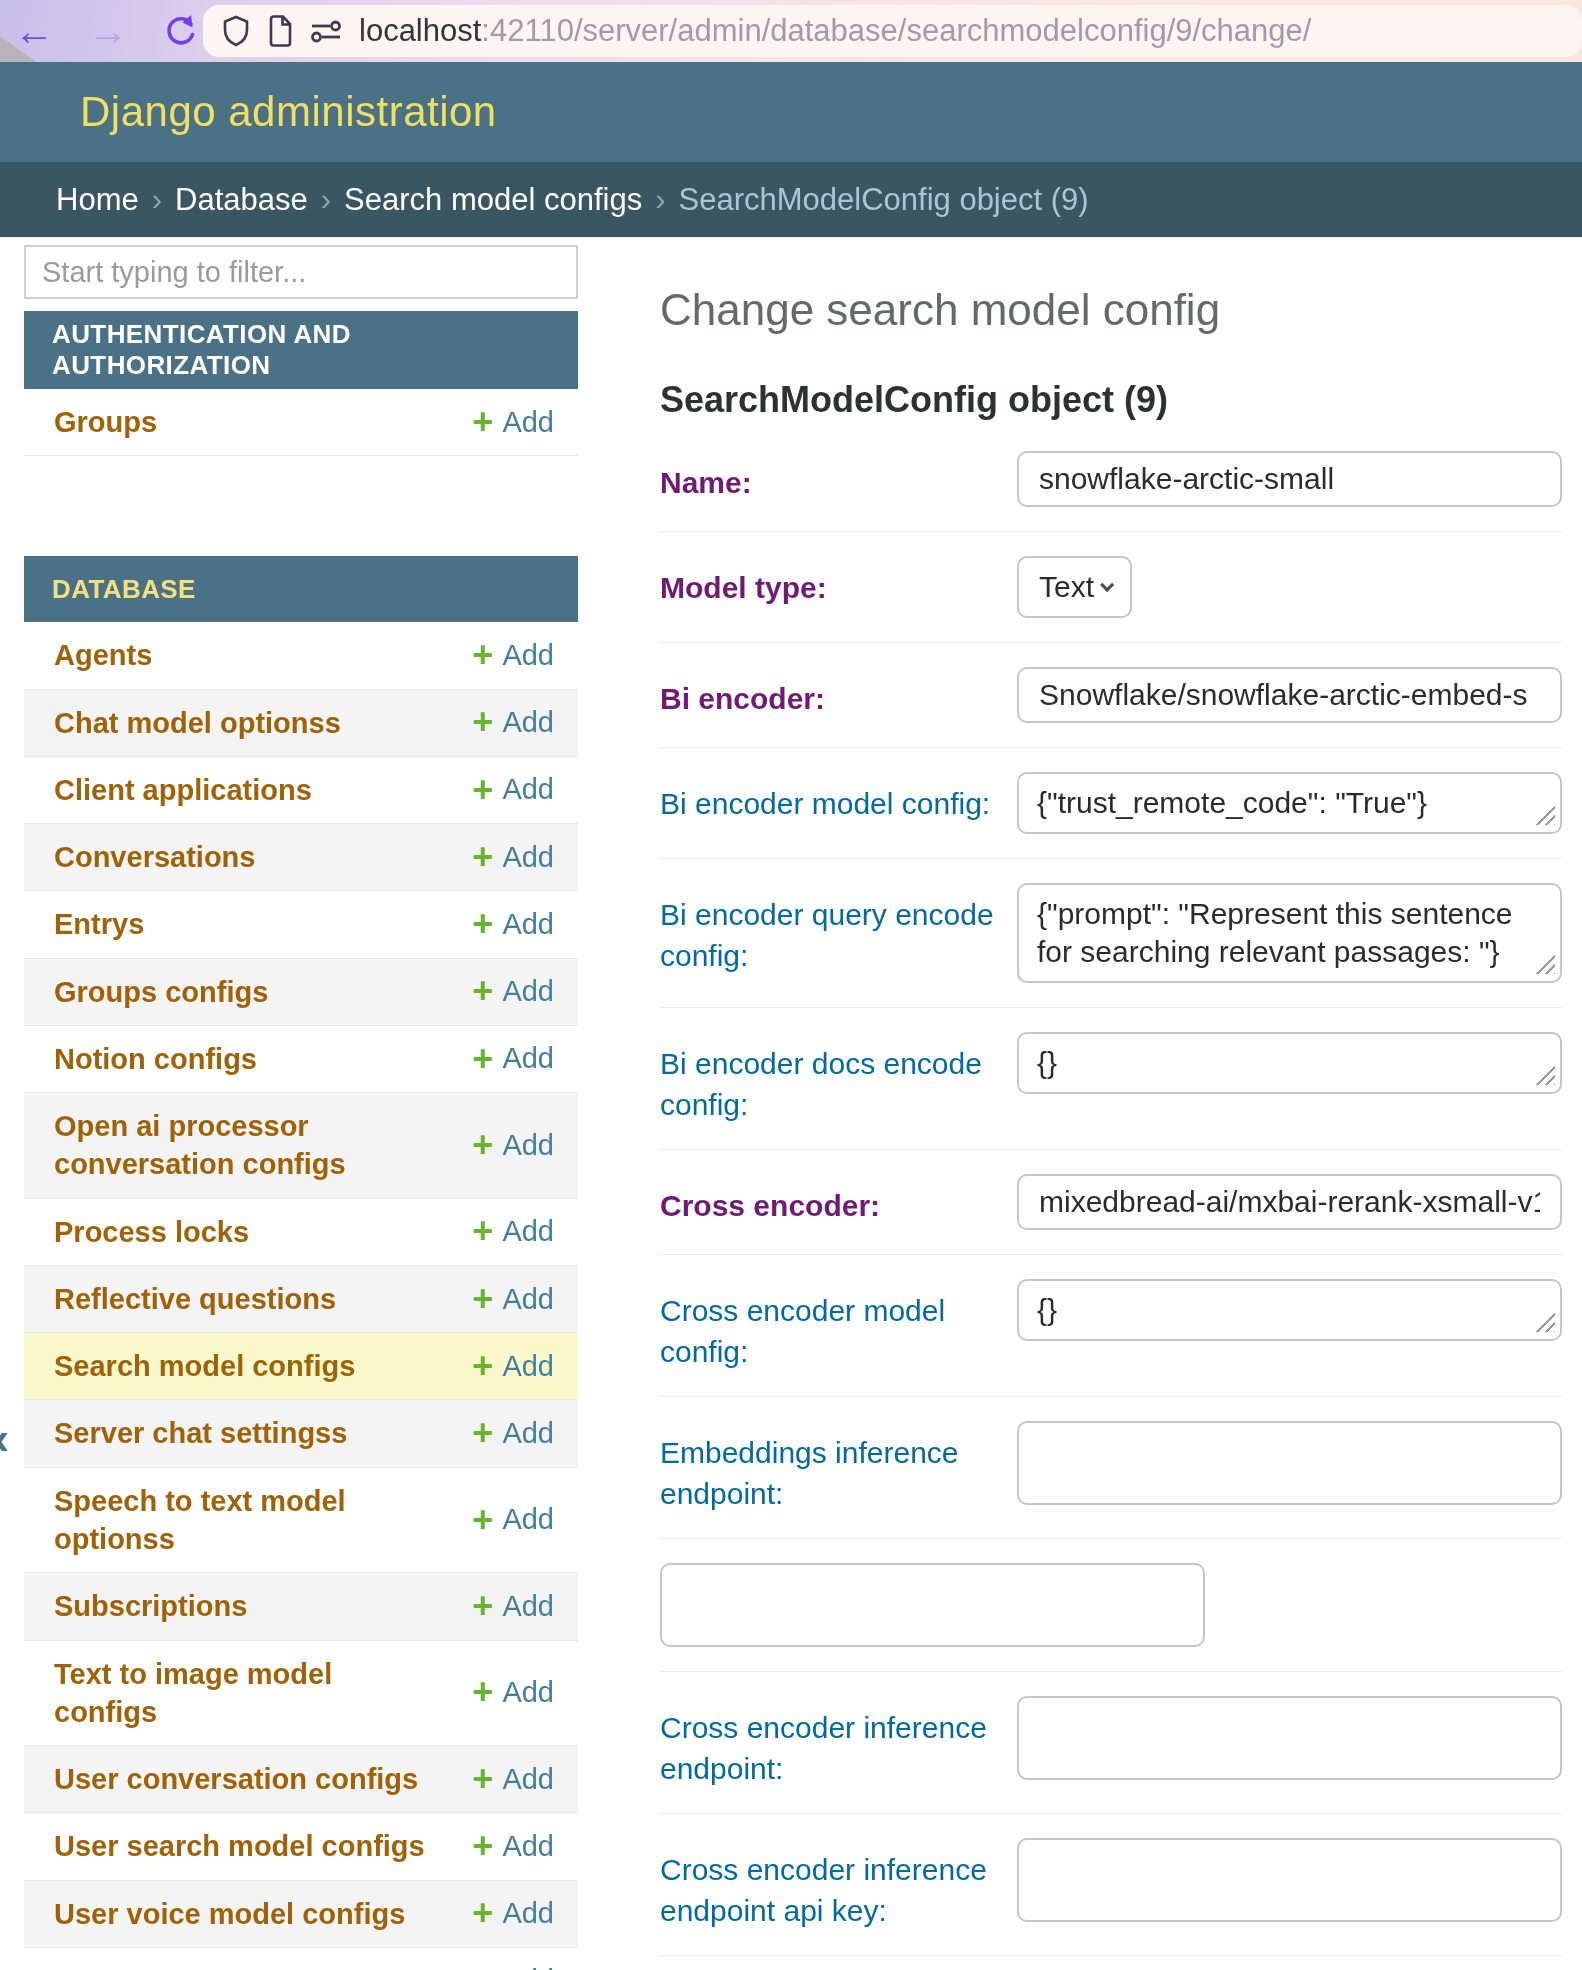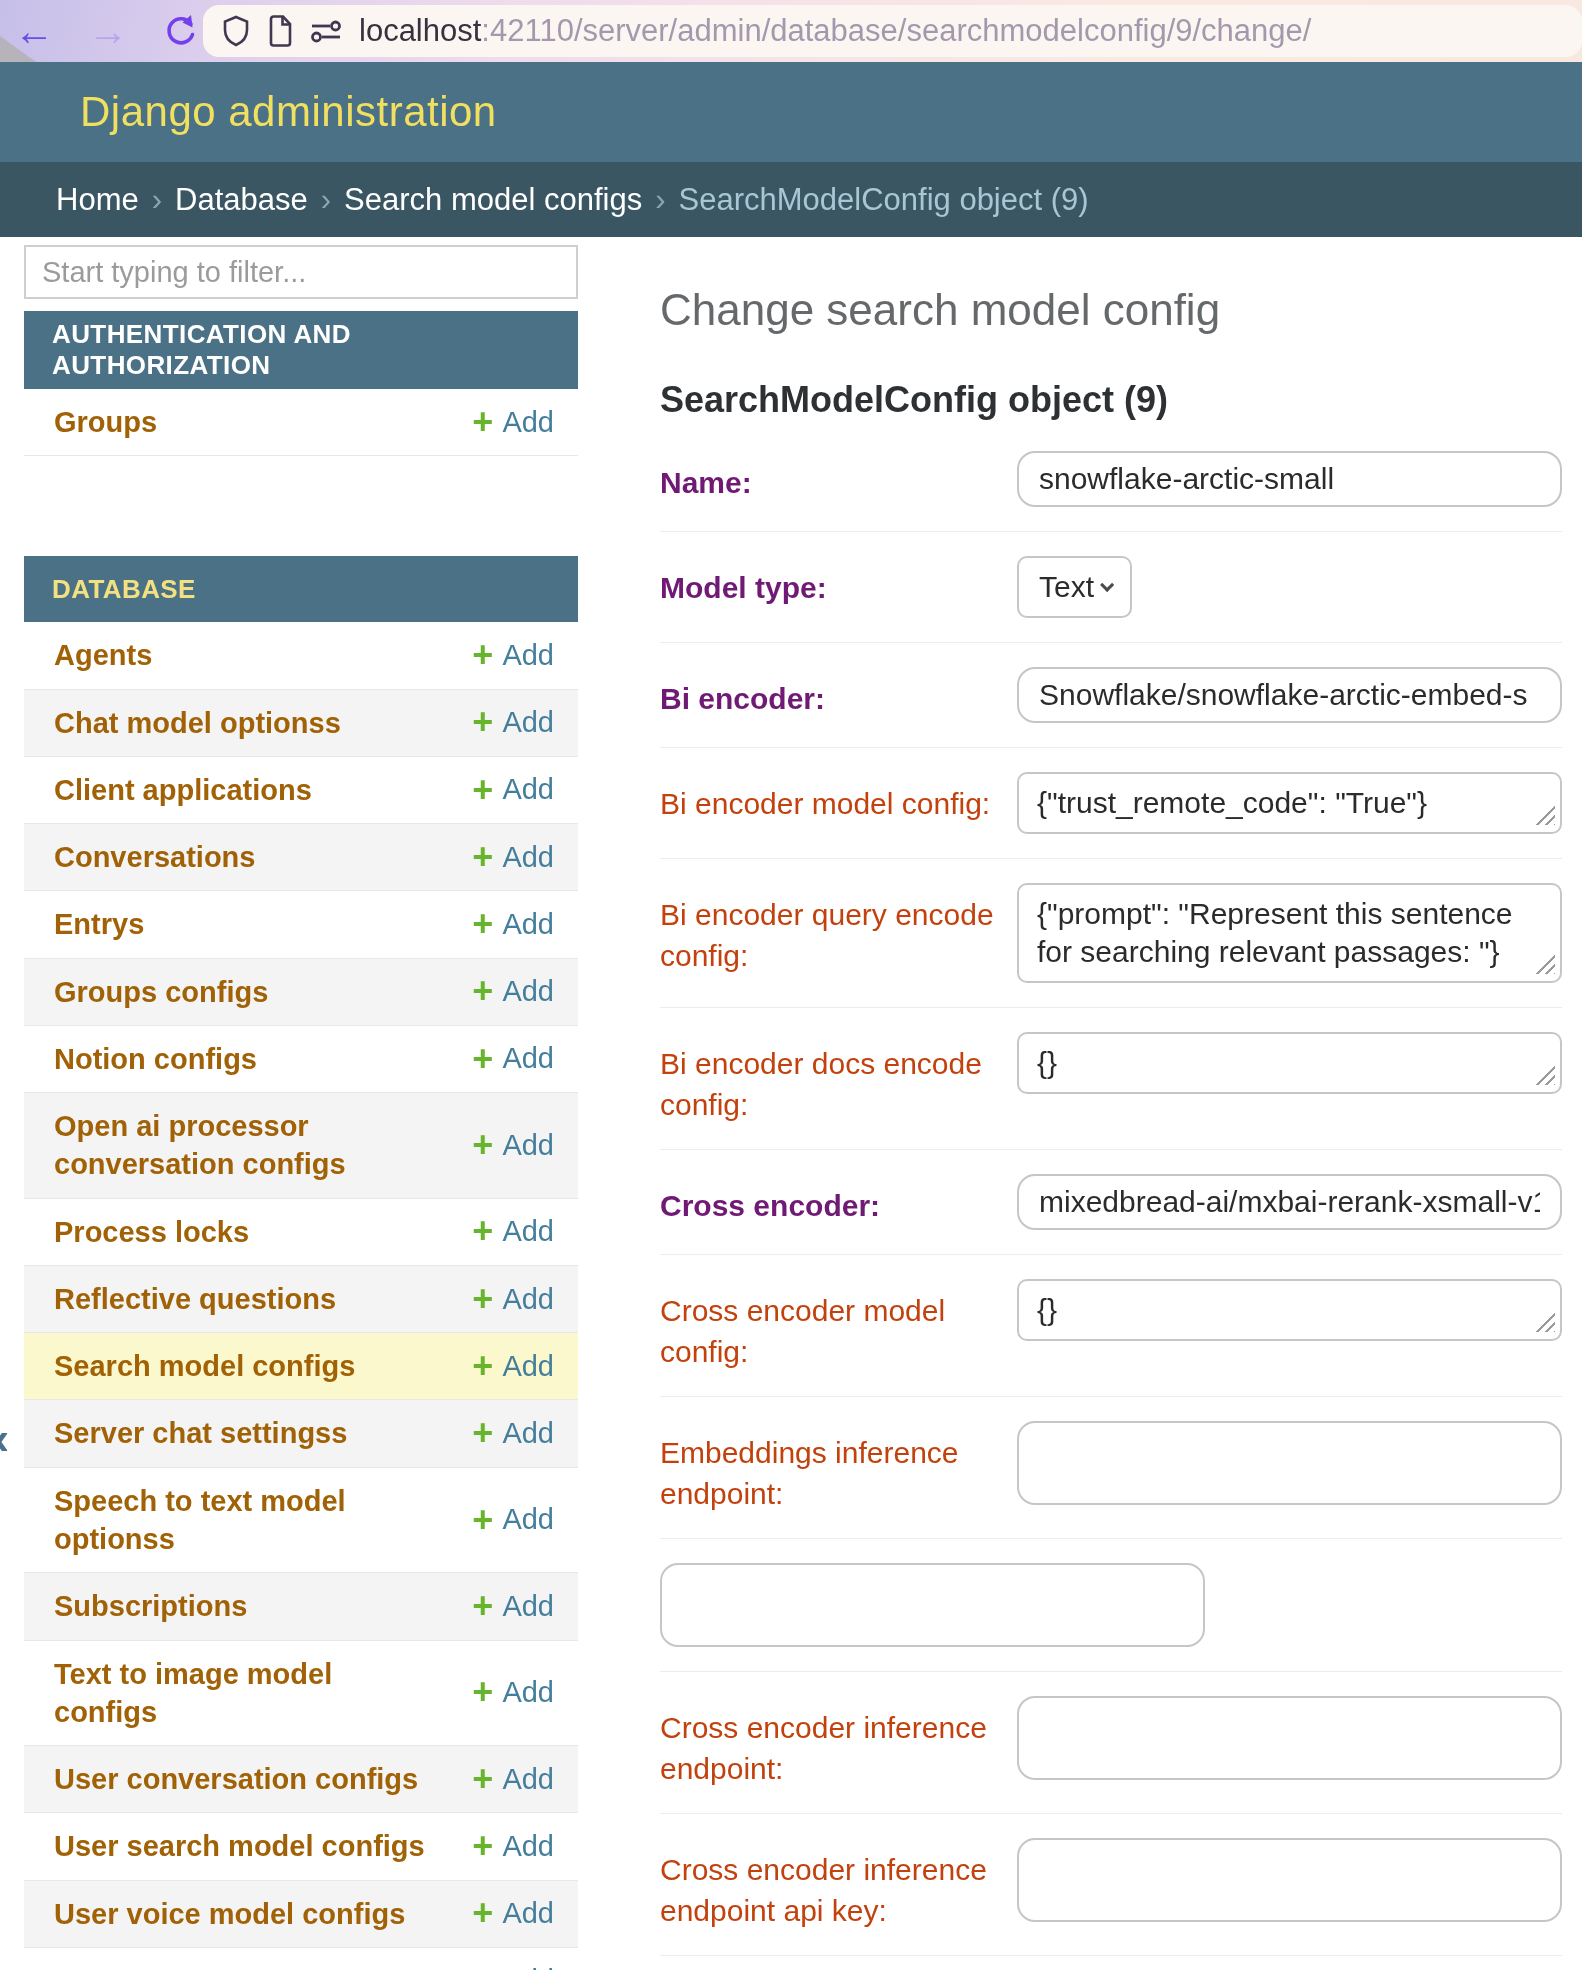--- a/index.html
+++ b/index.html
@@ -54,23 +54,23 @@
     text-decoration:none; max-width:380px; }
   .addlink { display:flex; align-items:center; gap:9px; text-decoration:none; white-space:nowrap; }
   .addlink .plus { color:#68b42c; font-size:36px; font-weight:bold; line-height:0.8; }
   .addlink .addtext { color:#447e9b; font-size:29px; }
 
   
   .main { position:absolute; left:660px; right:0; top:0; padding:48px 20px 0 0; }
   .page-h1 { font-size:44px; font-weight:400; color:#66696b; margin-bottom:44px; }
   .obj-h2 { font-size:36px; font-weight:bold; color:#2e3133; margin-bottom:6px; }
   .frow { display:flex; padding:24px 0; border-bottom:1px solid #ececec; align-items:flex-start; }
-  .flabel { width:357px; flex-shrink:0; font-size:30px; color:#c2410c; line-height:1.35; padding-top:12px; }
+  .flabel { width:357px; flex-shrink:0; font-size:30px; color:#0369a1; line-height:1.35; padding-top:12px; }
   .flabel.req { font-weight:bold; color:#701a75; }
-  .inp { width:545px; height:56px; border:2px solid #c6c6c9; border-radius:18px; font-size:30px;
+  .inp { width:545px; height:56px; border:2px solid #c6c6c9; border-radius:10px; font-size:30px;
     padding:0 20px; color:#2b2b2b; background:#fff; outline:none;
     font-family:"Liberation Sans", sans-serif; }
   .inp.tall { height:84px; }
   .sel { height:62px; border:2px solid #c6c6c9; border-radius:10px; font-size:30px; padding:0 20px;
     display:inline-flex; align-items:center; gap:6px; color:#2b2b2b; background:#fff; cursor:pointer; }
   .sel .chev-sm { width:10px; height:10px; transform:rotate(45deg) translateY(-3px);
     border-right:3px solid #4b4b4f; border-bottom:3px solid #4b4b4f; }
   .tawrap { position:relative; width:545px; }
   .ta { width:545px; min-height:62px; border:2px solid #c6c6c9; border-radius:10px; font-size:30px;
     line-height:38px; padding:10px 40px 10px 18px; color:#2b2b2b; background:#fff; }

